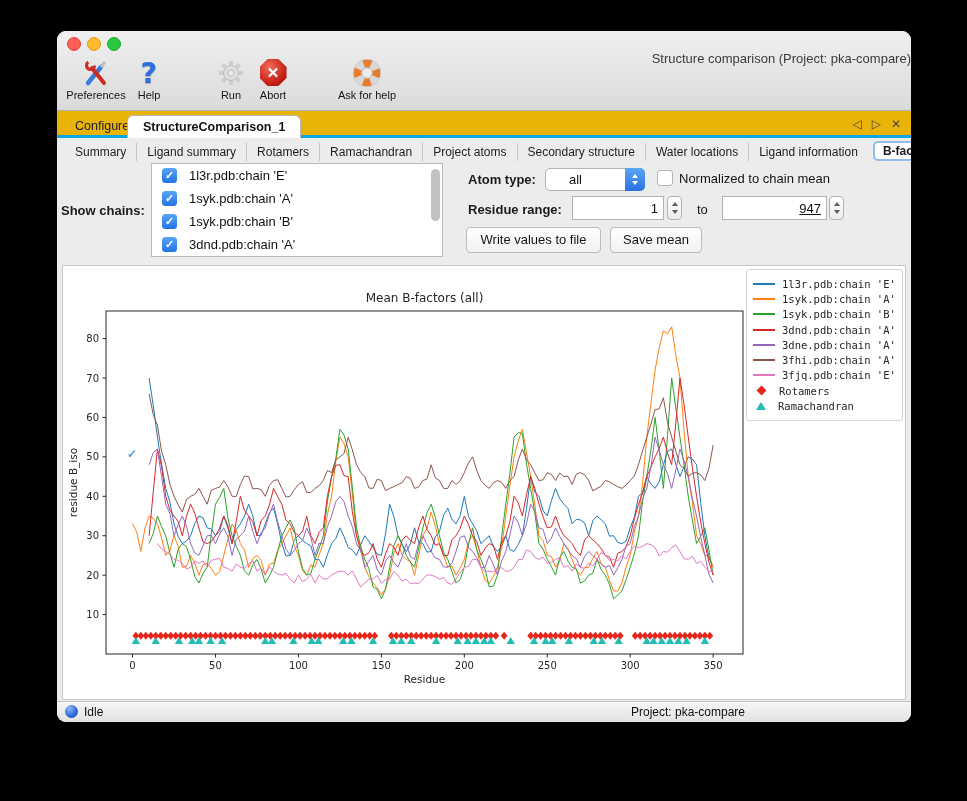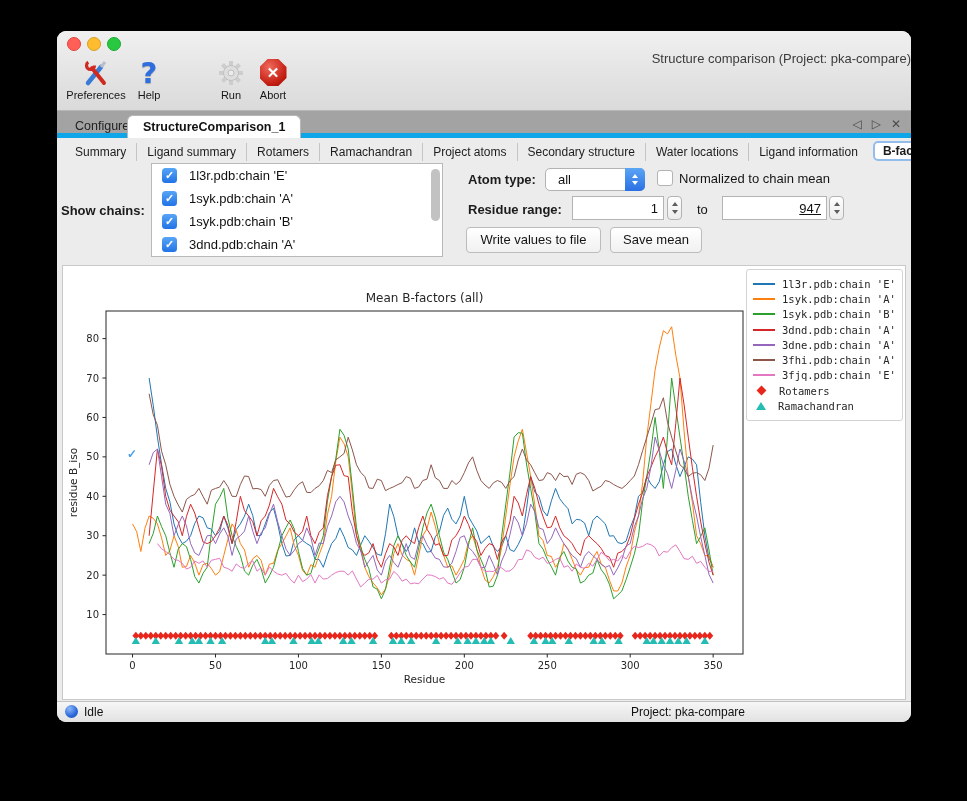--- a/index.html
+++ b/index.html
@@ -17,22 +17,22 @@
   .win-title{position:absolute;top:20px;left:0;width:100%;text-align:right;font-size:13px;
              font-weight:400;color:#3b3b3b}
   .tool-item{position:absolute;top:25px;text-align:center;font-size:11px;color:#161616}
   .tool-icon{height:33px;display:flex;align-items:center;justify-content:center}
   .help-q{font-size:29px;font-weight:bold;color:#2e6fdd;line-height:30px;
           text-shadow:0 1px 1px rgba(0,0,0,.25);font-family:"DejaVu Sans",sans-serif}
   .octagon{width:27px;height:27px;background:radial-gradient(circle at 35% 30%,#ef6a5c,#c41e12 65%,#8f0e06);
            clip-path:polygon(30% 0,70% 0,100% 30%,100% 70%,70% 100%,30% 100%,0 70%,0 30%);
            color:#fff;font-weight:bold;font-size:15px;line-height:27px;text-align:center}
   
-  .tabrow{position:absolute;left:0;top:80px;width:100%;height:27px;background:#a3a3a3;
-          border-bottom:5px solid #0ea5e9;box-sizing:border-box}
+  .tabrow{position:absolute;left:0;top:80px;width:100%;height:27px;background:#eab308;
+          border-bottom:3px solid #0ea5e9;box-sizing:border-box}
   .tab-inactive{position:absolute;left:10px;top:6px;font-size:12.5px;color:#222;padding:2px 8px}
   .tab-active{position:absolute;left:70px;top:4px;height:22px;line-height:22px;padding:0 15px;
               background:#fff;border:1px solid #b7b7b7;border-bottom:none;border-radius:6px 6px 0 0;
               font-weight:bold;font-size:12.5px;color:#111}
   .tab-arrows{position:absolute;right:10px;top:6px;display:flex;gap:10px;font-size:12px;color:#4a4a4a}
   
   .subtabrow{position:absolute;left:0;top:108px;width:100%;height:24px;display:flex;align-items:center;
              padding-left:8px;font-size:12px;color:#1d1d1d;box-sizing:border-box}
   .subtab{padding:2px 10px;border-left:1px solid #c5c5c5;cursor:default;white-space:nowrap}
   .subtab:first-child{border-left:none}
@@ -41,21 +41,21 @@
   
   .ctl-label{position:absolute;font-weight:bold;font-size:13px;color:#1b1b1b}
   .chain-list{position:absolute;left:94px;top:132px;width:292px;height:94px;background:#fff;
               border:1px solid #b9b9b9;box-sizing:border-box;overflow:hidden}
   .chain-row{height:23px;display:flex;align-items:center;padding-left:10px}
   .cbx{width:15px;height:15px;border-radius:3.5px;background:linear-gradient(#57a5f6,#2173e6);
        color:#fff;font-size:11px;line-height:15px;text-align:center;font-weight:bold;flex:none}
   .chain-label{margin-left:12px;font-size:13px;color:#101010}
   .scroll-thumb{position:absolute;right:2px;top:5px;width:9px;height:52px;border-radius:4.5px;background:#c2c2c2}
   .select{position:absolute;left:488px;top:137px;width:100px;height:23px;background:#fff;
-          border:1px solid #b3b3b3;border-radius:5px;font-size:13px;line-height:21px;padding-left:12px;
+          border:1px solid #b3b3b3;border-radius:5px;font-size:13px;line-height:21px;padding-left:23px;
           box-sizing:border-box;color:#111}
   .select-cap{position:absolute;right:-1px;top:-1px;width:20px;height:23px;border-radius:0 5px 5px 0;
               background:linear-gradient(#5ba5f5,#2a70e4);display:flex;flex-direction:column;
               align-items:center;justify-content:center;gap:2.5px}
   .tri-up-w{width:0;height:0;border-left:3.5px solid transparent;border-right:3.5px solid transparent;
             border-bottom:4px solid #fff}
   .tri-dn-w{width:0;height:0;border-left:3.5px solid transparent;border-right:3.5px solid transparent;
             border-top:4px solid #fff}
   .checkbox-empty{position:absolute;left:600px;top:139px;width:14px;height:14px;background:#fff;
                   border:1px solid #b3b3b3;border-radius:3px}
@@ -141,20 +141,31 @@
       <div>Run</div>
     </div>
 
     <div class="tool-item" style="left:194px;width:44px">
       <div class="tool-icon">
         <div class="octagon">✕</div>
       </div>
       <div>Abort</div>
     </div>
 
+    <div class="tool-item" style="left:268px;width:84px">
+      <div class="tool-icon">
+        <svg width="30" height="30" viewBox="0 0 30 30">
+          <circle cx="15" cy="15" r="9.5" fill="none" stroke="#d8d8d8" stroke-width="9"></circle>
+          <circle cx="15" cy="15" r="9.5" fill="none" stroke="#e87c2c" stroke-width="8" stroke-dasharray="7.46 7.46" stroke-dashoffset="3.7"></circle>
+          <circle cx="15" cy="15" r="5.2" fill="#ececec" stroke="#bdbdbd" stroke-width="1"></circle>
+          <circle cx="15" cy="15" r="13.8" fill="none" stroke="#c9c9c9" stroke-width="0.8"></circle>
+        </svg>
+      </div>
+      <div>Ask for help</div>
+    </div>
   </div>
 
   <div class="tabrow">
     <span class="tab-inactive">Configure</span>
     <span class="tab-active">StructureComparison_1</span>
     <span class="tab-arrows">
       <span>◁</span>
       <span>▷</span>
       <span>✕</span>
     </span>

